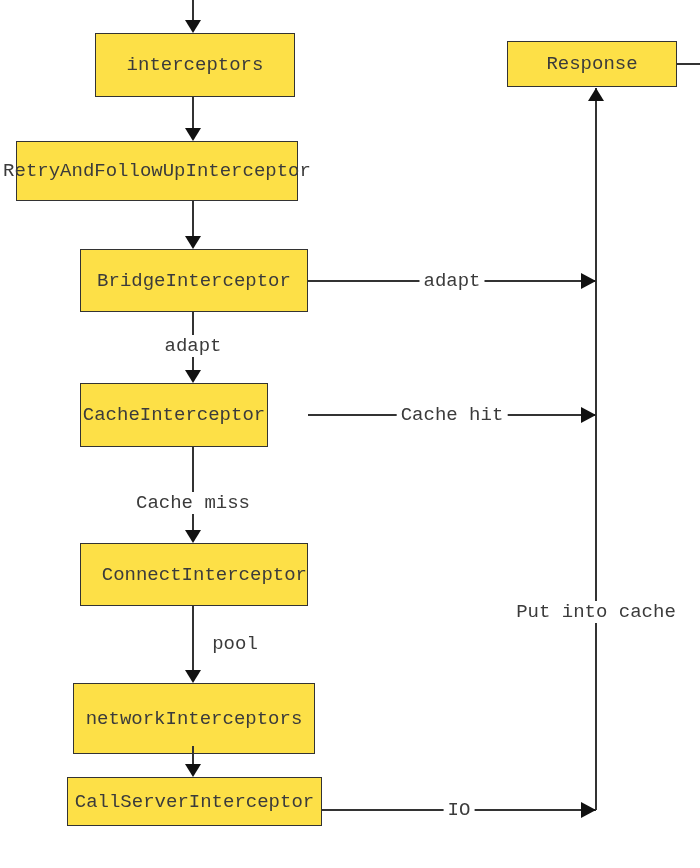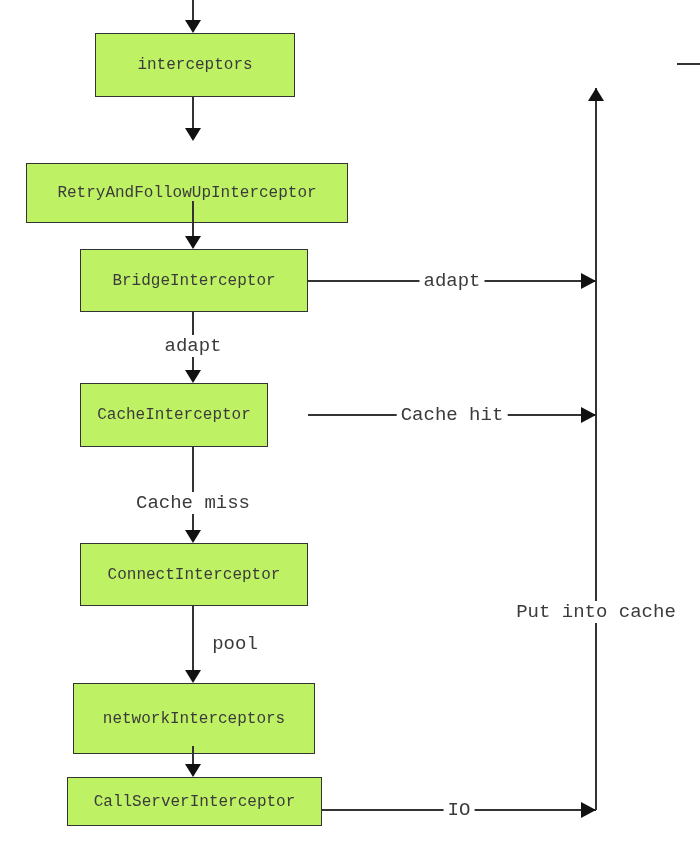--- a/index.html
+++ b/index.html
@@ -13,25 +13,25 @@
     height: 868px;
     background: #ffffff;
     font-family: "Liberation Mono", "DejaVu Sans Mono", monospace;
     color: #3b3b3b;
     overflow: hidden;
   }
   .node {
     position: absolute;
     box-sizing: border-box;
     border: 1.5px solid #333333;
-    background: #bef264;
+    background: #fde047;
     display: flex;
     align-items: center;
     justify-content: center;
-    font-size: 16px;
+    font-size: 19px;
     white-space: nowrap;
     color: #3b3b3b;
   }
   .vline {
     position: absolute;
     width: 1.5px;
     background: #333333;
   }
   .hline {
     position: absolute;
@@ -77,21 +77,21 @@
   <div class="vline" style="left:192px; top:0; height:26px;"></div>
   <div class="arrow-down" style="left:185px; top:20px;"></div>
 
   <div class="node" style="left:95px; top:33px; width:200px; height:64px;">
     <span>interceptors</span>
   </div>
 
   <div class="vline" style="left:192px; top:97px; height:34px;"></div>
   <div class="arrow-down" style="left:185px; top:128px;"></div>
 
-  <div class="node" style="left:26px; top:141px; width:322px; height:60px;margin-top:22px;">
+  <div class="node" style="left:16px; top:141px; width:282px; height:60px;">
     <span>RetryAndFollowUpInterceptor</span>
   </div>
 
   <div class="vline" style="left:192px; top:201px; height:38px;"></div>
   <div class="arrow-down" style="left:185px; top:236px;"></div>
 
   <div class="node" style="left:80px; top:249px; width:228px; height:63px;">
     <span>BridgeInterceptor</span>
   </div>
 
@@ -100,39 +100,42 @@
   <div class="edge-label" style="left:193px; top:346px;">adapt</div>
 
   <div class="node" style="left:80px; top:383px; width:188px; height:64px;">
     <span>CacheInterceptor</span>
   </div>
 
   <div class="vline" style="left:192px; top:447px; height:86px;"></div>
   <div class="arrow-down" style="left:185px; top:530px;"></div>
   <div class="edge-label" style="left:193px; top:503px;">Cache miss</div>
 
-  <div class="node" style="left:80px; top:543px; width:228px; height:63px;">
+  <div class="node" style="left:80px; top:543px; width:228px; height:63px;justify-content:flex-end;">
     <span>ConnectInterceptor</span>
   </div>
 
   <div class="vline" style="left:192px; top:606px; height:67px;"></div>
   <div class="arrow-down" style="left:185px; top:670px;"></div>
   <div class="edge-label" style="left:193px; top:644px;margin-left:42px;">pool</div>
 
   <div class="node" style="left:73px; top:683px; width:242px; height:71px;">
     <span>networkInterceptors</span>
   </div>
 
   <div class="vline" style="left:192px; top:746px; height:21px;"></div>
   <div class="arrow-down" style="left:185px; top:764px;"></div>
 
   <div class="node" style="left:67px; top:777px; width:255px; height:49px;">
     <span>CallServerInterceptor</span>
   </div>
 
+  <div class="node" style="left:507px; top:41px; width:170px; height:46px;">
+    <span>Response</span>
+  </div>
 
   <div class="hline" style="left:677px; top:63px; width:23px;"></div>
 
   <div class="vline" style="left:595px; top:88px; height:722px;"></div>
   <div class="arrow-up" style="left:588px; top:88px;"></div>
   <div class="edge-label" style="left:596px; top:612px;">Put into cache</div>
 
   <div class="hline" style="left:308px; top:280px; width:288px;"></div>
   <div class="arrow-right" style="left:581px; top:273px;"></div>
   <div class="edge-label" style="left:452px; top:281px;">adapt</div>

